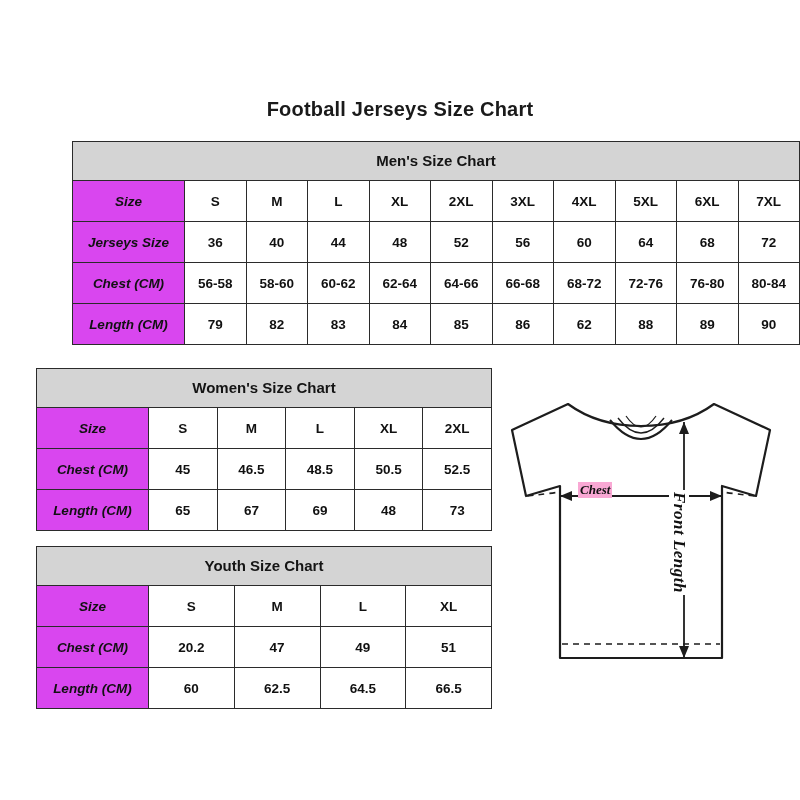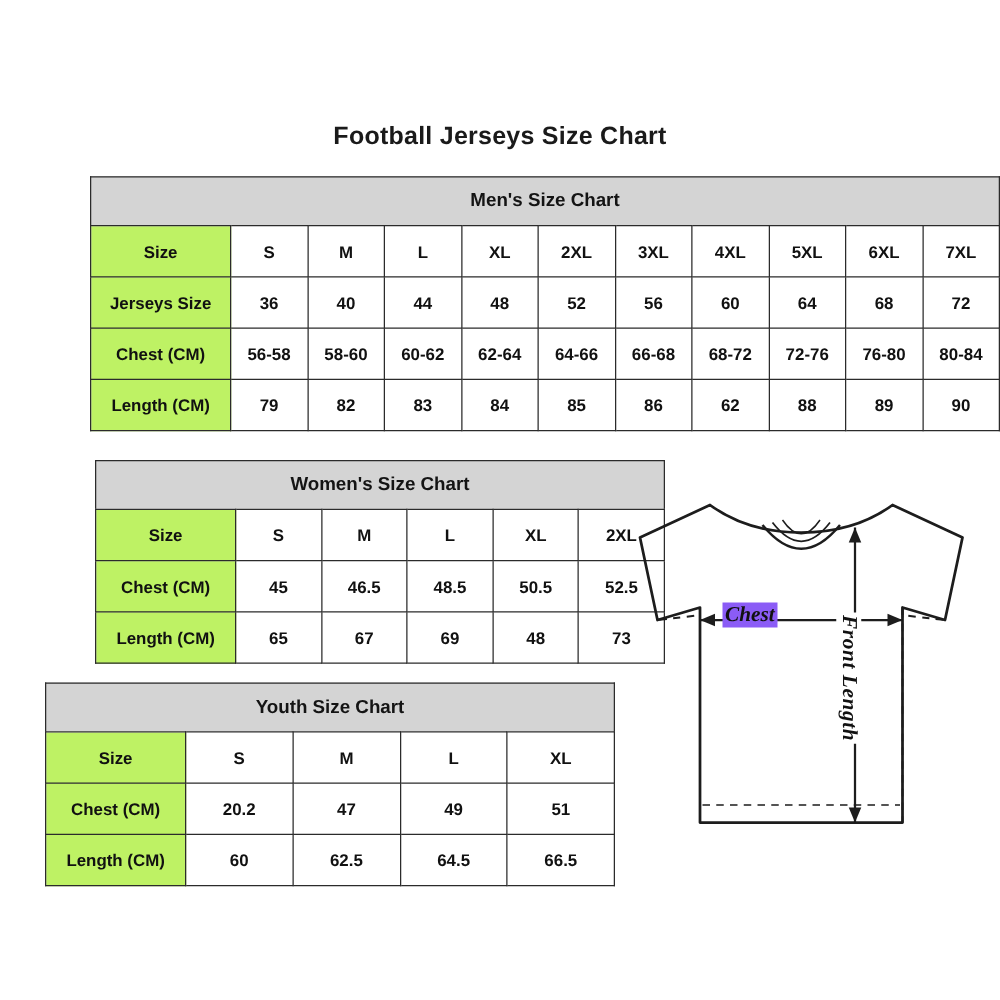--- a/index.html
+++ b/index.html
@@ -52,22 +52,23 @@
     border-bottom: none;
     background: #d4d4d4;
     font-size: 15px;
     font-weight: bold;
     height: 38px;
     line-height: 38px;
     color: #141414;
     caption-side: top;
   }
   .label-cell {
-    background: #bef264;
+    background: #d946ef;
     font-size: 13px;
+    font-style: italic;
   }
 
   
   #mens-wrap {
     position: absolute;
     left: 36px;
     top: 141px;
     width: 728px;
     padding-left: 36px;
   }
@@ -75,21 +76,21 @@
   #mens-wrap col.lbl { width: 112px; }
   #mens-wrap col.dat { width: 61.5px; }
 
   
   #womens-wrap {
     position: absolute;
     left: 36px;
     top: 368px;
     width: 455px;
   }
-  #womens-wrap table { width: 455px; margin-left: 40px; }
+  #womens-wrap table { width: 455px; }
   #womens-wrap col.lbl { width: 112px; }
   #womens-wrap col.dat { width: 68.6px; }
 
   
   #youth-wrap {
     position: absolute;
     left: 36px;
     top: 546px;
     width: 455px;
   }
@@ -105,23 +106,23 @@
     width: 286px;
     height: 300px;
   }
   .chest-label {
     position: absolute;
     left: 578px;
     top: 482px;
     font-family: "Liberation Serif", serif;
     font-style: italic;
     font-weight: bold;
-    font-size: 17px;
+    font-size: 13px;
     color: #111;
-    background: #8b5cf6;
+    background: #f9a8d4;
     padding: 0 2px;
   }
   .frontlength-label {
     position: absolute;
     left: 669px;
     top: 490px;
     font-family: "Liberation Serif", serif;
     font-style: italic;
     font-weight: bold;
     font-size: 17px;

